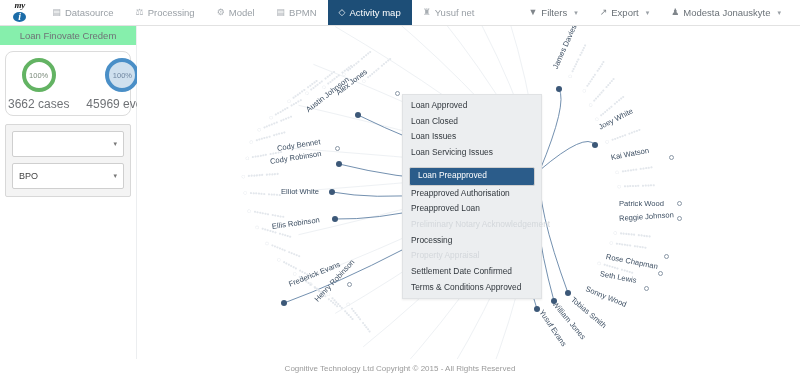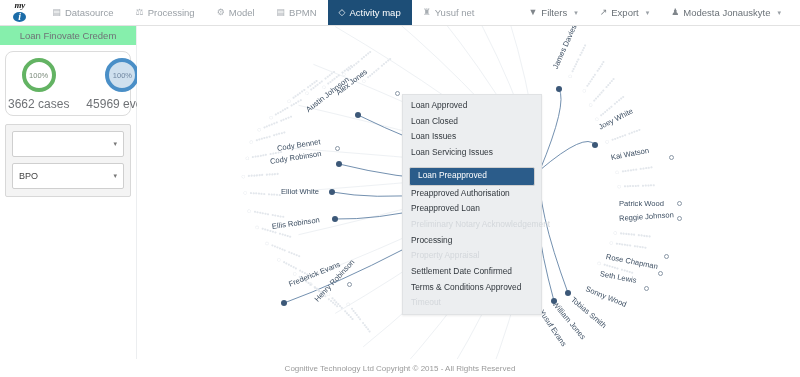--- a/index.html
+++ b/index.html
@@ -324,17 +324,16 @@
       <div class="mi">Loan Issues</div>
       <div class="mi">Loan Servicing Issues</div>
       <div class="mi sel">Loan Preapproved</div>
       <div class="mi">Preapproved Authorisation</div>
       <div class="mi">Preapproved Loan</div>
       <div class="mi disabled">Preliminary Notary Acknowledgement</div>
       <div class="mi">Processing</div>
       <div class="mi disabled">Property Appraisal</div>
       <div class="mi">Settlement Date Confirmed</div>
       <div class="mi">Terms &amp; Conditions Approved</div>
-      <div class="mi disabled">Timeout</div>
     </div>
 </div>
 
 <div class="footer">Cognitive Technology Ltd Copyright © 2015 - All Rights Reserved</div>
 
 </body></html>

